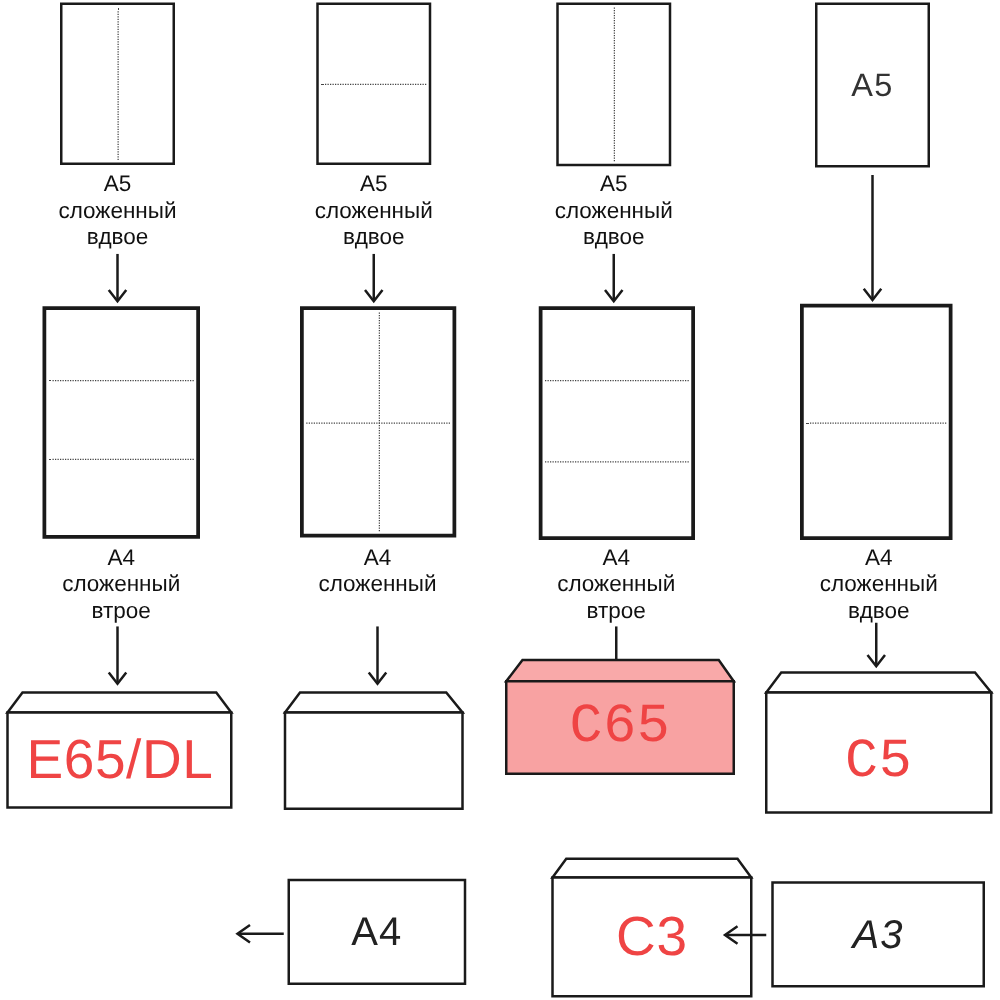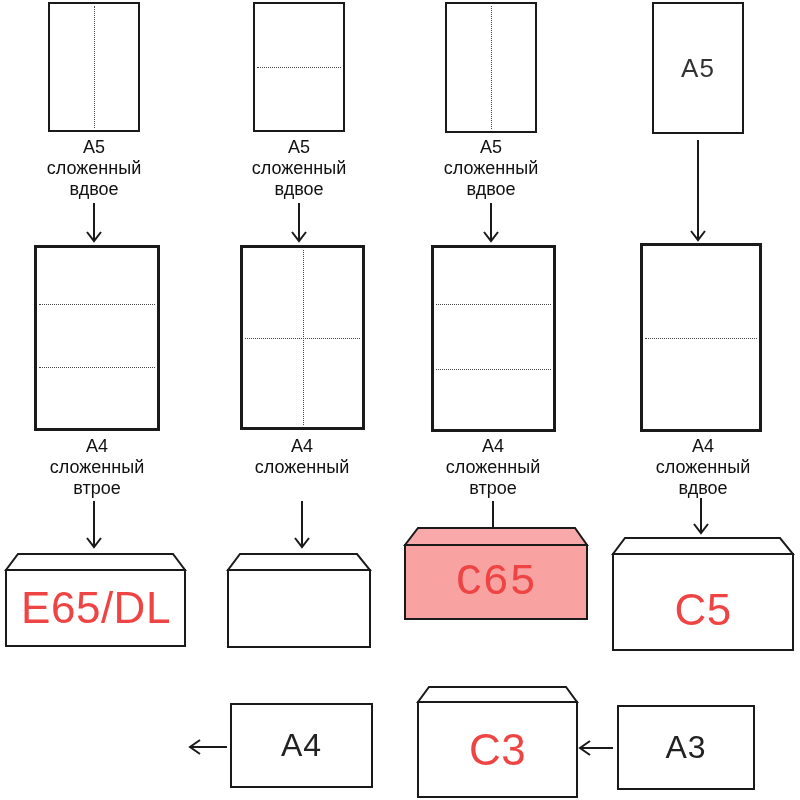--- a/index.html
+++ b/index.html
@@ -153,43 +153,43 @@
       <rect x="2" y="19" width="182" height="74" fill="#f8a2a2" stroke="#1a1a1a" stroke-width="2"></rect>
     </svg>
     <div class="env-label" style="top:19px;height:74px;">C65</div>
   </div>
 
   <div class="envelope" style="left:611px;top:536px;">
     <svg width="184" height="116">
       <polygon points="14,2 169,2 182,18 2,18" fill="#ffffff" stroke="#1a1a1a" stroke-width="2"></polygon>
       <rect x="2" y="18" width="180" height="96" fill="#ffffff" stroke="#1a1a1a" stroke-width="2"></rect>
     </svg>
-    <div class="env-label" style="top:18px;height:112px;">C5</div>
+    <div class="env-label" style="top:18px;height:112px;font-family:Liberation Mono, monospace;">C5</div>
   </div>
 
 
   <svg class="arrow" style="left:187px;top:737px;" width="42" height="20">
     <line x1="40" y1="10" x2="4" y2="10" stroke="#1a1a1a" stroke-width="2"></line>
     <path d="M13 3 L3 10 L13 17" fill="none" stroke="#1a1a1a" stroke-width="2"></path>
   </svg>
 
   <div class="paper" style="left:230px;top:703px;width:143px;height:85px;">
     <span class="paper-size-big">A4</span>
   </div>
 
-  <div class="envelope" style="left:416px;top:685px;">
+  <div class="envelope" style="left:440px;top:685px;">
     <svg width="163" height="114">
       <polygon points="13,2 150,2 161,17 2,17" fill="#ffffff" stroke="#1a1a1a" stroke-width="2"></polygon>
       <rect x="2" y="17" width="159" height="95" fill="#ffffff" stroke="#1a1a1a" stroke-width="2"></rect>
     </svg>
     <div class="env-label" style="top:17px;height:95px;">C3</div>
   </div>
 
   <svg class="arrow" style="left:577px;top:738px;" width="38" height="20">
     <line x1="36" y1="10" x2="4" y2="10" stroke="#1a1a1a" stroke-width="2"></line>
     <path d="M13 3 L3 10 L13 17" fill="none" stroke="#1a1a1a" stroke-width="2"></path>
   </svg>
 
-  <div class="paper" style="left:617px;top:705px;width:138px;height:85px;">
+  <div class="paper" style="left:617px;top:705px;width:171px;height:85px;font-style:italic;">
     <span class="paper-size-big">A3</span>
   </div>
 
 </div>
 
 </body></html>

